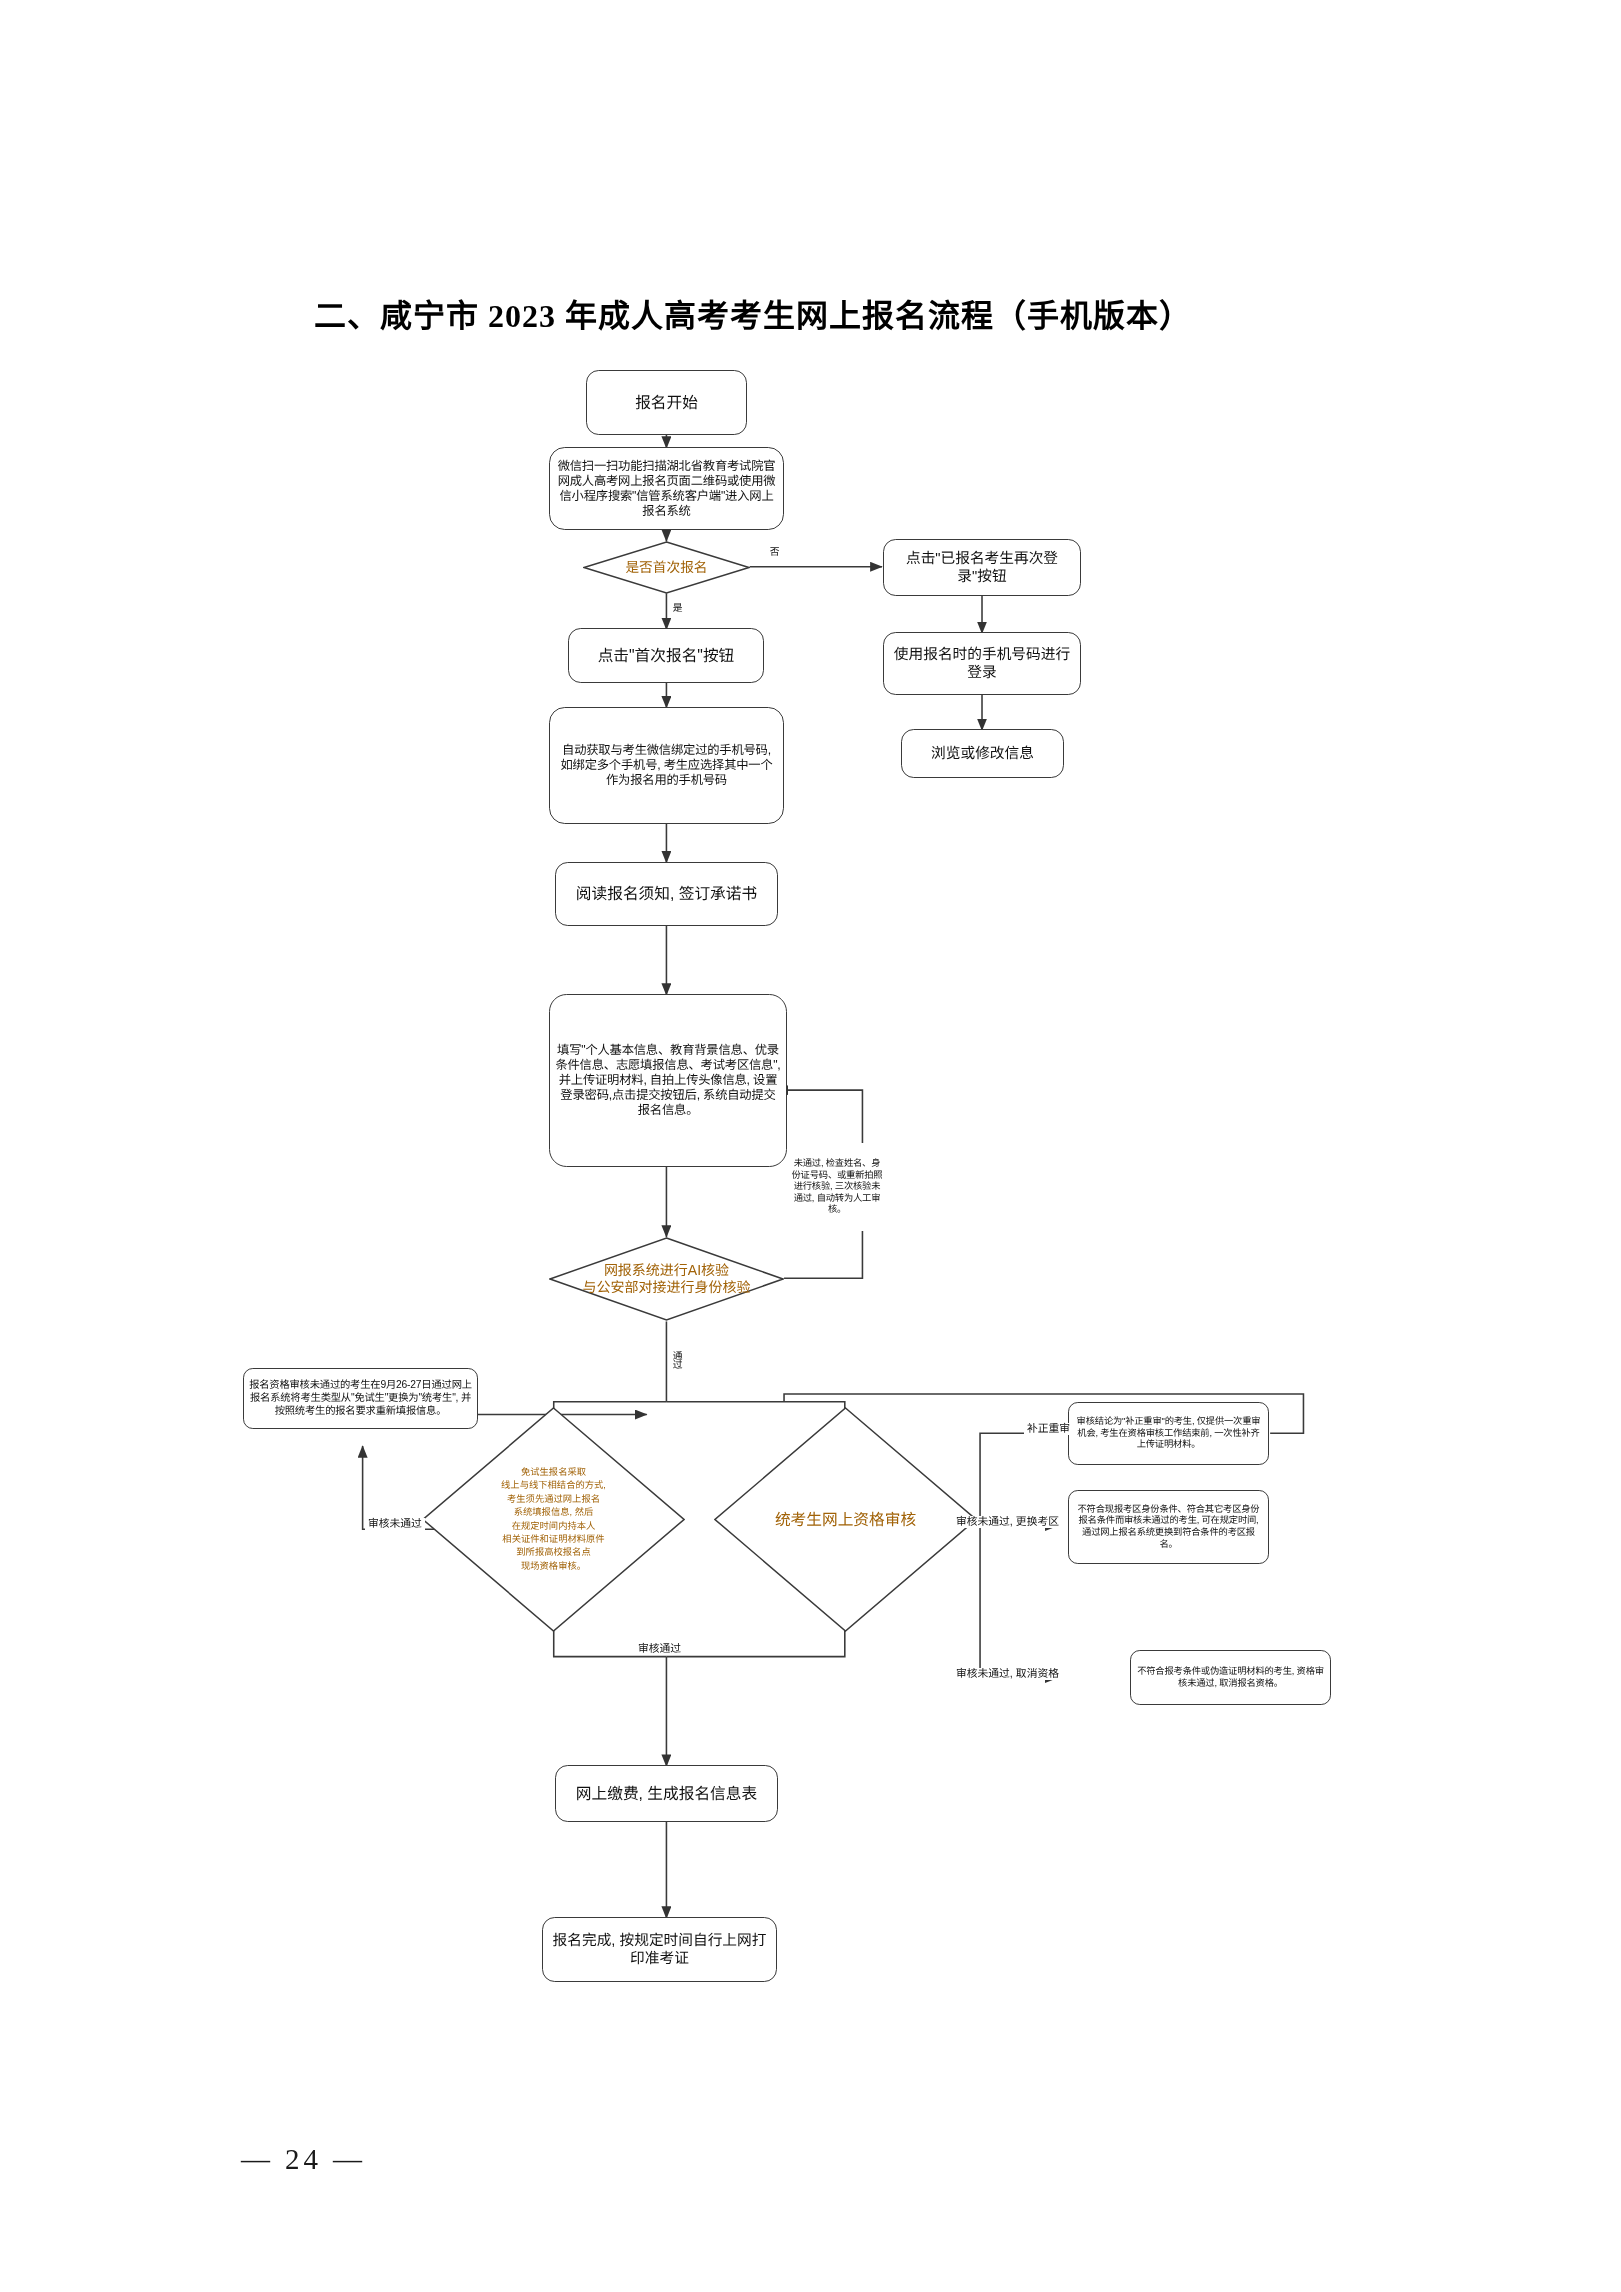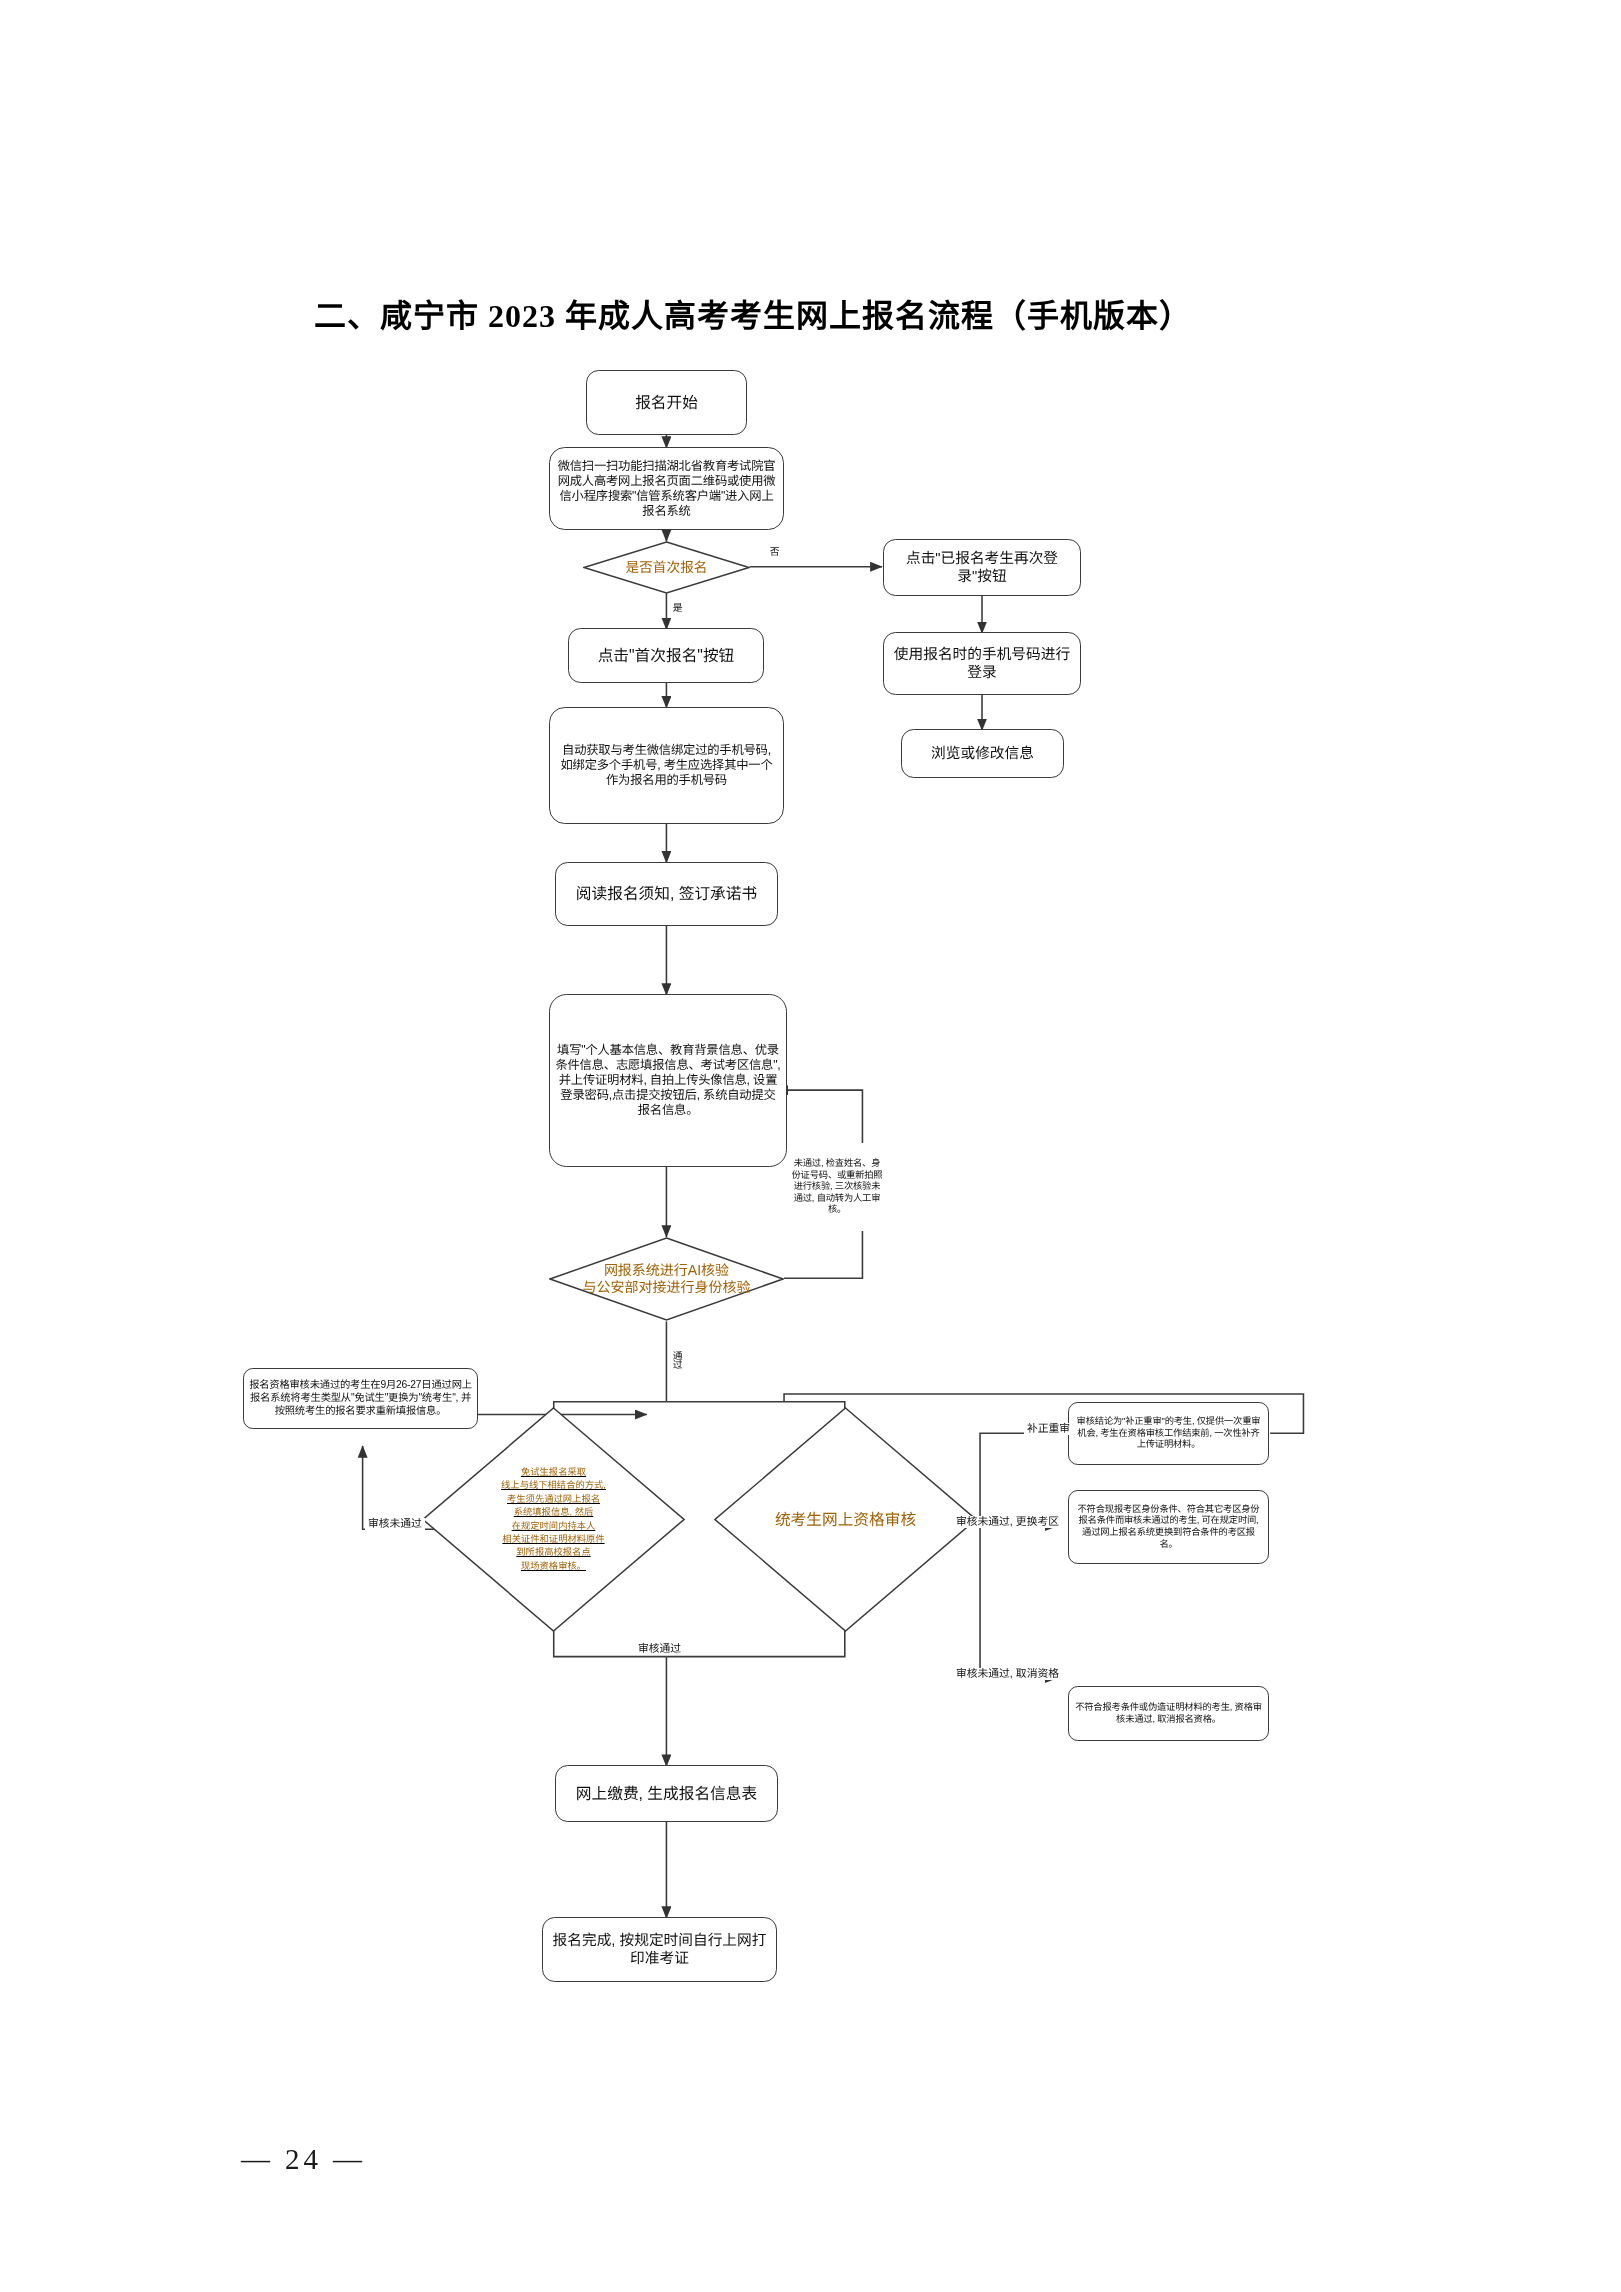--- a/index.html
+++ b/index.html
@@ -220,21 +220,21 @@
       <polygon points="120,1 239,43 120,85 1,43" fill="#fff" stroke="#3a3a3a" stroke-width="1.5" vector-effect="non-scaling-stroke"></polygon>
     </svg>
     <div class="dlabel" style="font-size:14px; white-space:pre-line;">网报系统进行AI核验
 与公安部对接进行身份核验</div>
   </div>
 
   <div class="node n-tiny" style="left:243px; top:1368px; width:235px; height:61px; border-radius:9.8px; font-size:10.3px;">
     <span class="txt">报名资格审核未通过的考生在9月26-27日通过网上报名系统将考生类型从"免试生"更换为"统考生", 并按照统考生的报名要求重新填报信息。</span>
   </div>
 
-  <div class="diamond" style="left:422px; top:1407px; width:263px; height:225px;text-decoration:underline;">
+  <div class="diamond" style="left:422px; top:1407px; width:263px; height:225px;">
     <svg class="dshape" viewBox="0 0 268 230" preserveAspectRatio="none">
       <polygon points="134,1 267,115 134,229 1,115" fill="#fff" stroke="#3a3a3a" stroke-width="1.5" vector-effect="non-scaling-stroke"></polygon>
     </svg>
     <div class="dlabel" style="font-size:9.3px; line-height:1.45; white-space:pre-line;">免试生报名采取
 线上与线下相结合的方式,
 考生须先通过网上报名
 系统填报信息, 然后
 在规定时间内持本人
 相关证件和证明材料原件
 到所报高校报名点
@@ -249,21 +249,21 @@
   </div>
 
   <div class="node n-tiny" style="left:1068px; top:1402px; width:201px; height:63px; border-radius:9.8px; font-size:9.3px;">
     <span class="txt">审核结论为"补正重审"的考生, 仅提供一次重审机会, 考生在资格审核工作结束前, 一次性补齐上传证明材料。</span>
   </div>
 
   <div class="node n-tiny" style="left:1068px; top:1490px; width:201px; height:74px; border-radius:9.8px; font-size:9.3px;">
     <span class="txt">不符合现报考区身份条件、符合其它考区身份报名条件而审核未通过的考生, 可在规定时间, 通过网上报名系统更换到符合条件的考区报名。</span>
   </div>
 
-  <div class="node n-tiny" style="left:1068px; top:1650px; width:201px; height:55px; border-radius:9.8px; font-size:9.3px;margin-top:36px;">
+  <div class="node n-tiny" style="left:1130px; top:1650px; width:201px; height:55px; border-radius:9.8px; font-size:9.3px;">
     <span class="txt">不符合报考条件或伪造证明材料的考生, 资格审核未通过, 取消报名资格。</span>
   </div>
 
   <div class="node n-md" style="left:555px; top:1765px; width:223px; height:57px;">
     <span class="txt">网上缴费, 生成报名信息表</span>
   </div>
 
   <div class="node n-sm" style="left:542px; top:1917px; width:235px; height:65px;">
     <span class="txt">报名完成, 按规定时间自行上网打印准考证</span>
   </div>

